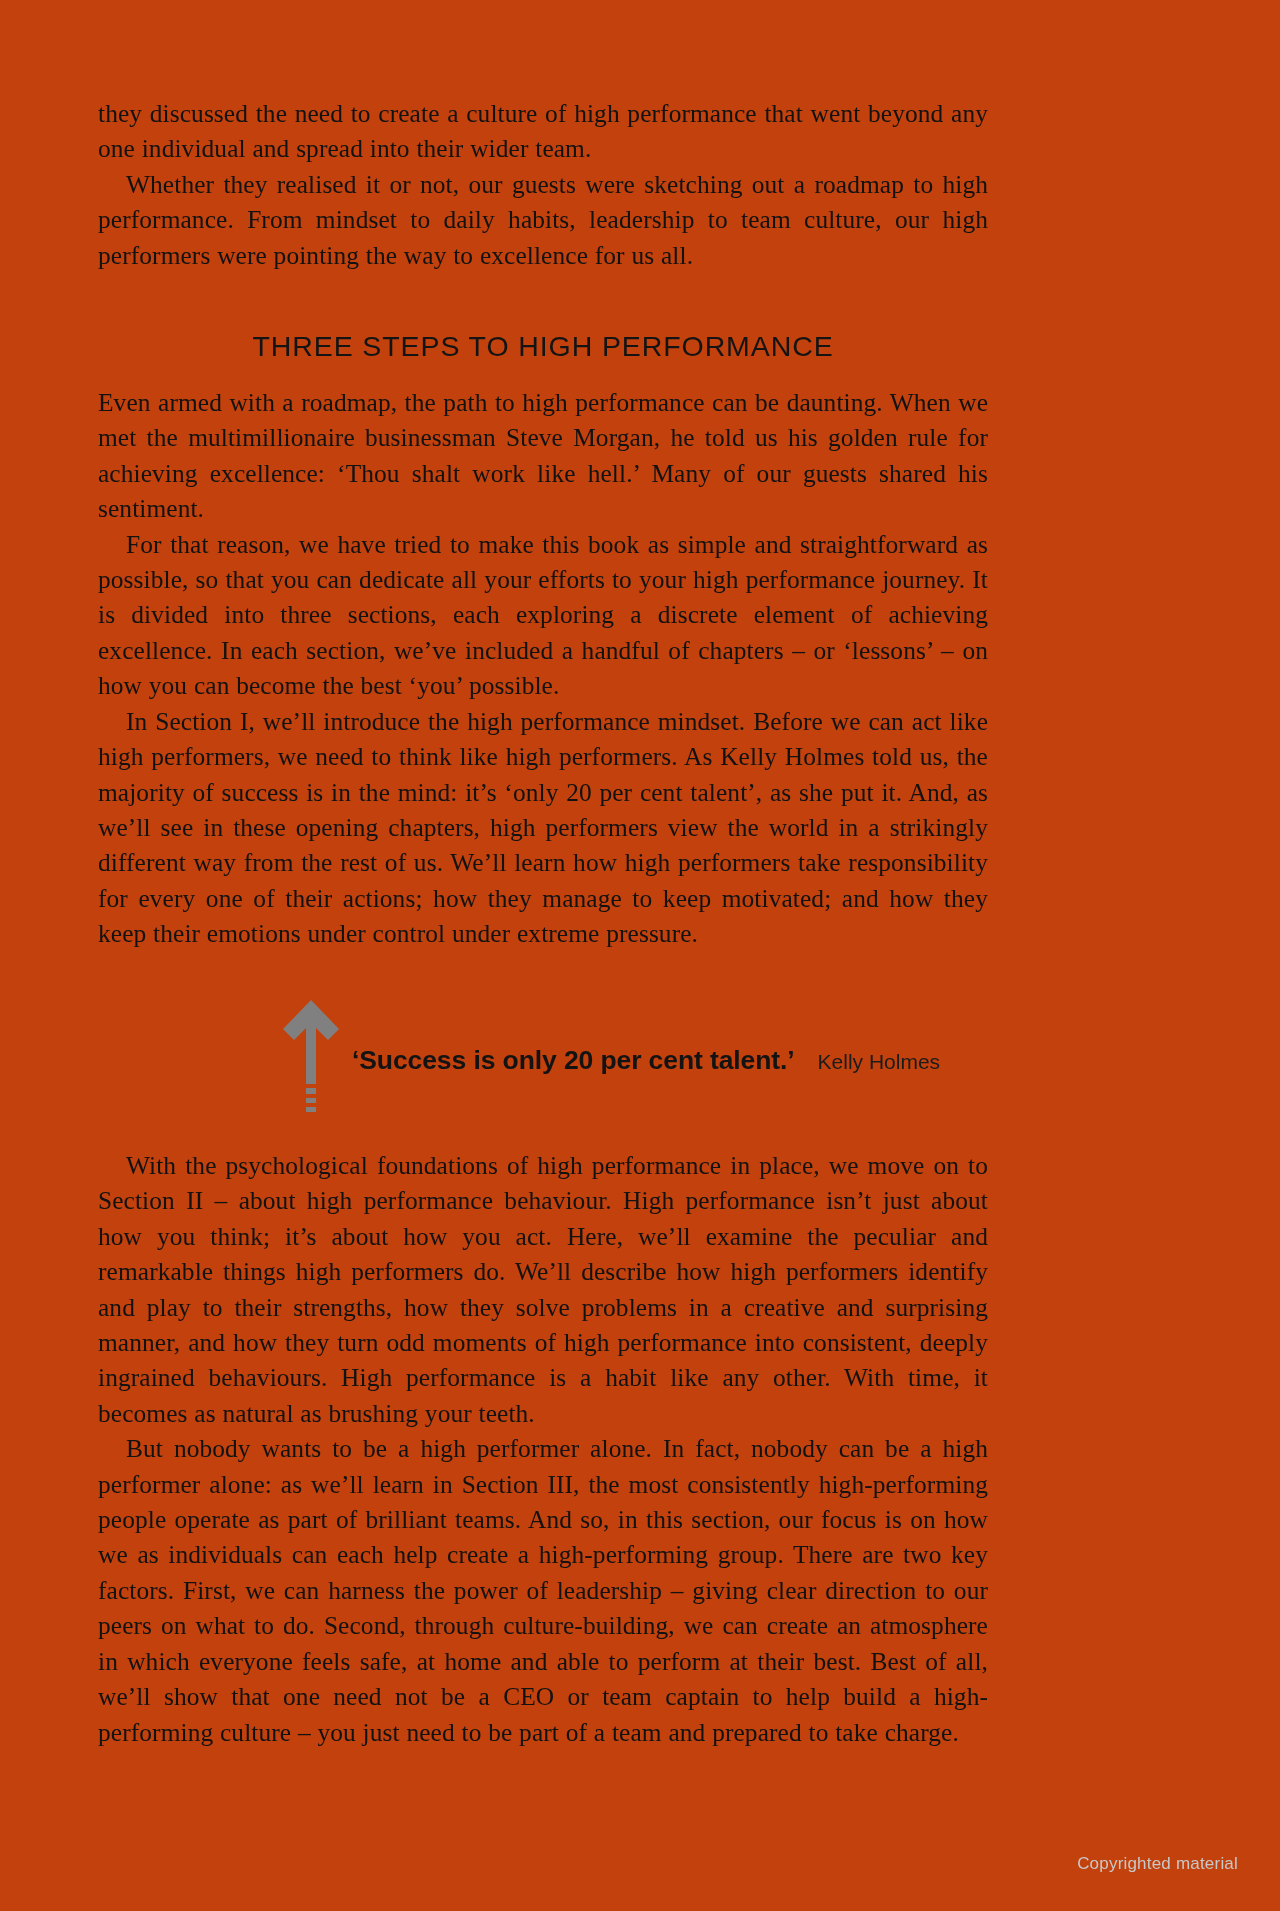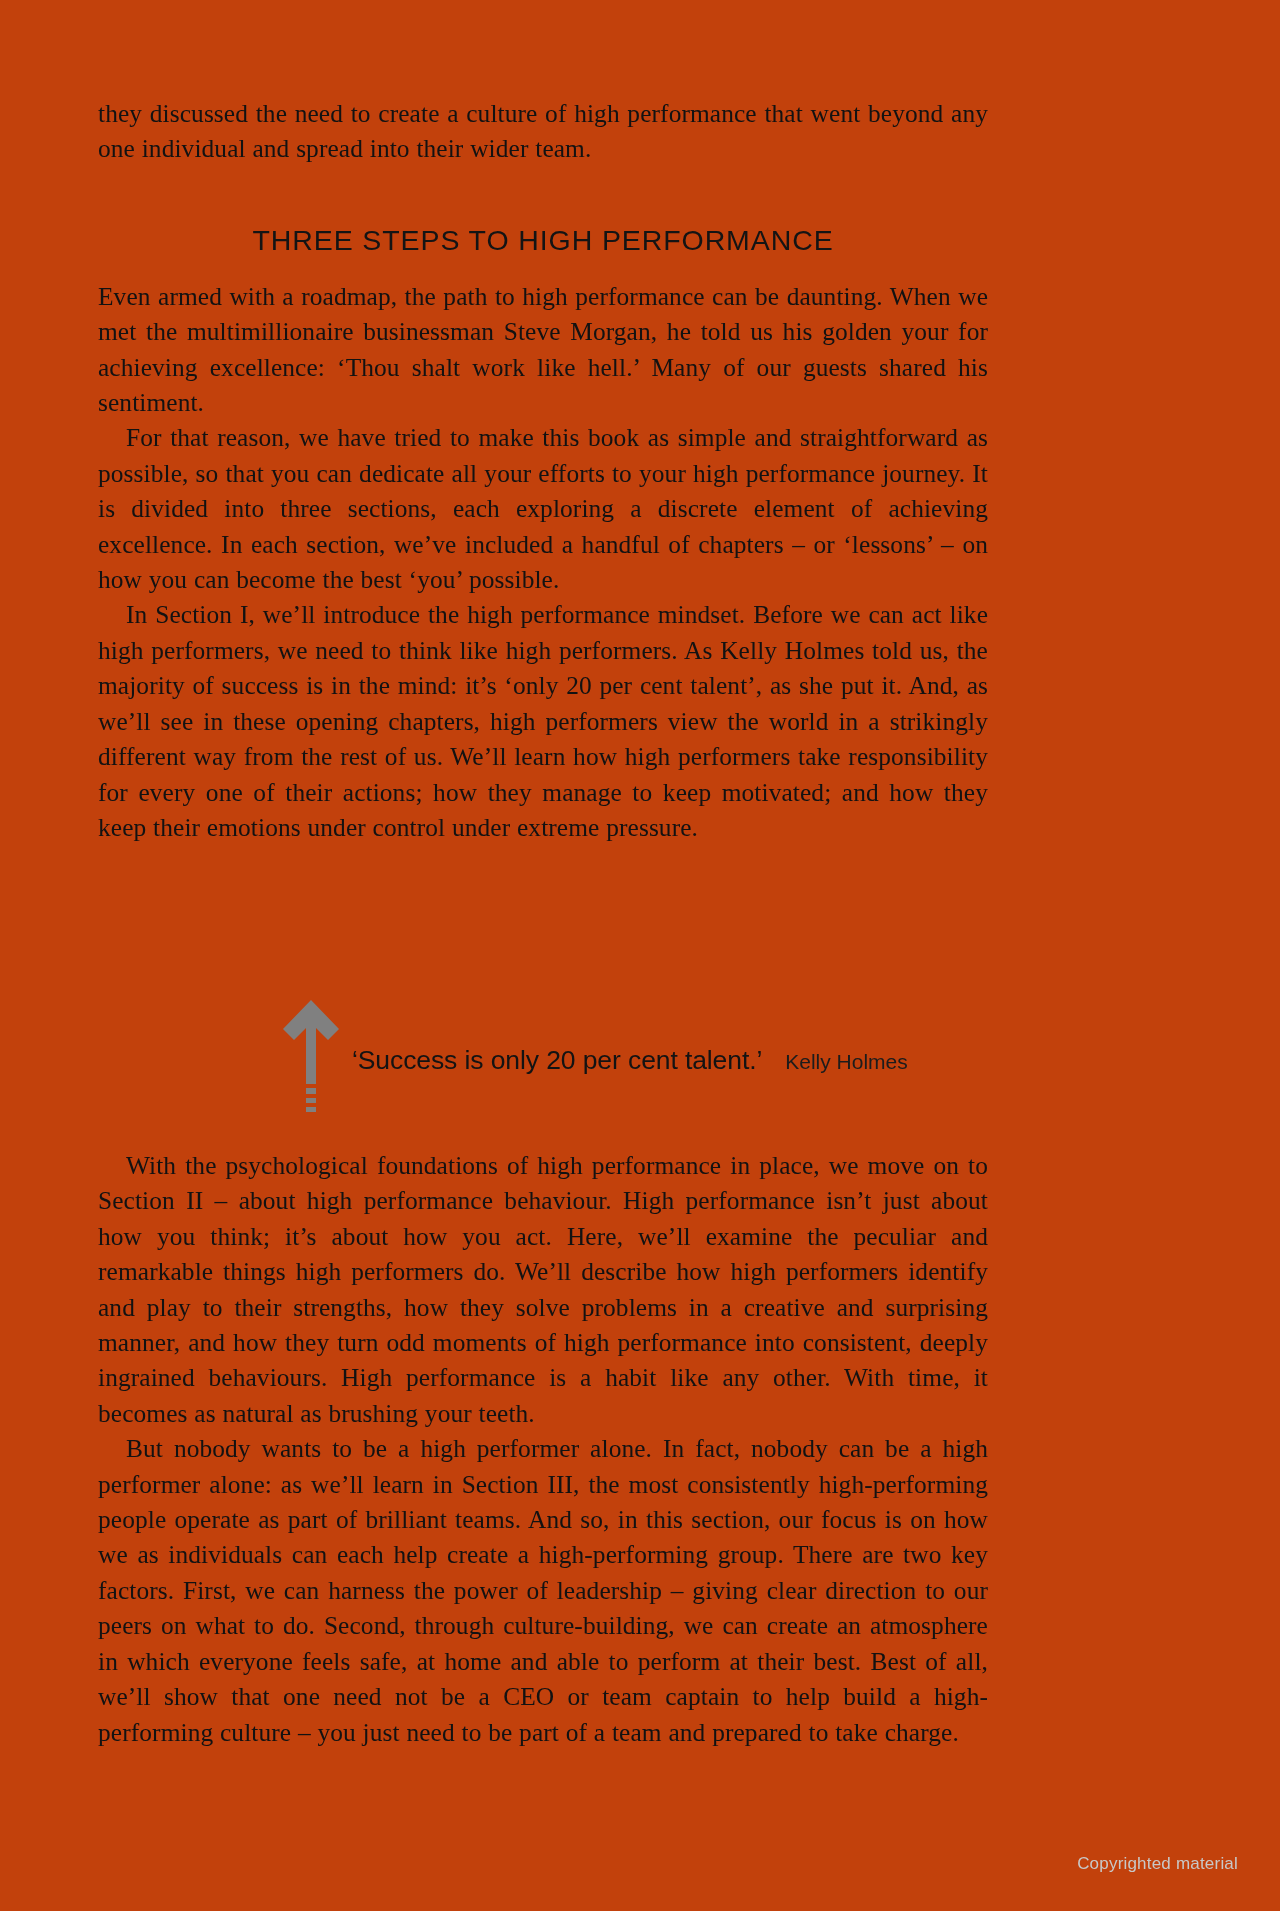--- a/index.html
+++ b/index.html
@@ -88,20 +88,21 @@
     left: 254px;
     top: 47px;
     white-space: nowrap;
   }
 
   .pullquote-quote {
     font-family: "Liberation Sans", "DejaVu Sans", sans-serif;
     font-size: 26.5px;
     color: #131313;
     letter-spacing: -0.1px;
+    font-weight: bold;
   }
 
   .pullquote-attrib {
     font-family: "Liberation Sans", "DejaVu Sans", sans-serif;
     font-size: 21px;
     color: #1c1c1c;
     letter-spacing: 0px;
     margin-left: 23px;
   }
 
@@ -127,28 +128,29 @@
 </style>
 </head>
 <body>
 
 <div class="page">
 
   <div class="content">
 
     <p class="body-text">they discussed the need to create a culture of high performance that went beyond any one individual and spread into their wider team.</p>
 
+    <p class="body-text indent">Whether they realised it or not, our guests were sketching out a roadmap to high performance. From mindset to daily habits, leadership to team culture, our high performers were pointing the way to excellence for us all.</p>
 
     <div class="gap-after-para-block"></div>
 
     <h2 class="section-heading">THREE STEPS TO HIGH PERFORMANCE</h2>
 
     <div class="gap-after-heading"></div>
 
-    <p class="body-text">Even armed with a roadmap, the path to high performance can be daunting. When we met the multimillionaire businessman Steve Morgan, he told us his golden your for achieving excellence: ‘Thou shalt work like hell.’ Many of our guests shared his sentiment.</p>
+    <p class="body-text">Even armed with a roadmap, the path to high performance can be daunting. When we met the multimillionaire businessman Steve Morgan, he told us his golden rule for achieving excellence: ‘Thou shalt work like hell.’ Many of our guests shared his sentiment.</p>
 
     <p class="body-text indent">For that reason, we have tried to make this book as simple and straightforward as possible, so that you can dedicate all your efforts to your high performance journey. It is divided into three sections, each exploring a discrete element of achieving excellence. In each section, we’ve included a handful of chapters – or ‘lessons’ – on how you can become the best ‘you’ possible.</p>
 
     <p class="body-text indent">In Section I, we’ll introduce the high performance mindset. Before we can act like high performers, we need to think like high performers. As Kelly Holmes told us, the majority of success is in the mind: it’s ‘only 20 per cent talent’, as she put it. And, as we’ll see in these opening chapters, high performers view the world in a strikingly different way from the rest of us. We’ll learn how high performers take responsibility for every one of their actions; how they manage to keep motivated; and how they keep their emotions under control under extreme pressure.</p>
 
   </div>
 
   <div class="pullquote">
 
     <div class="pullquote-arrow">

